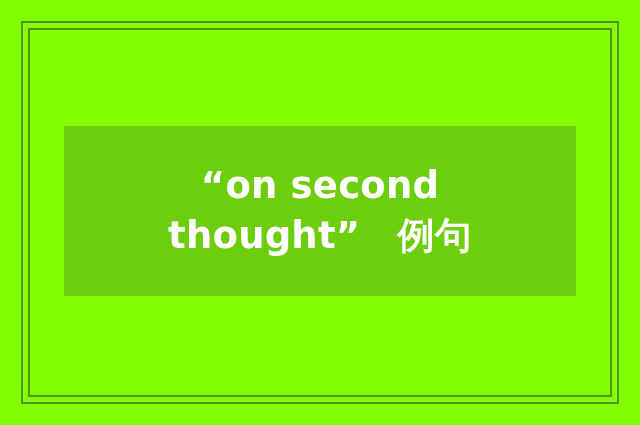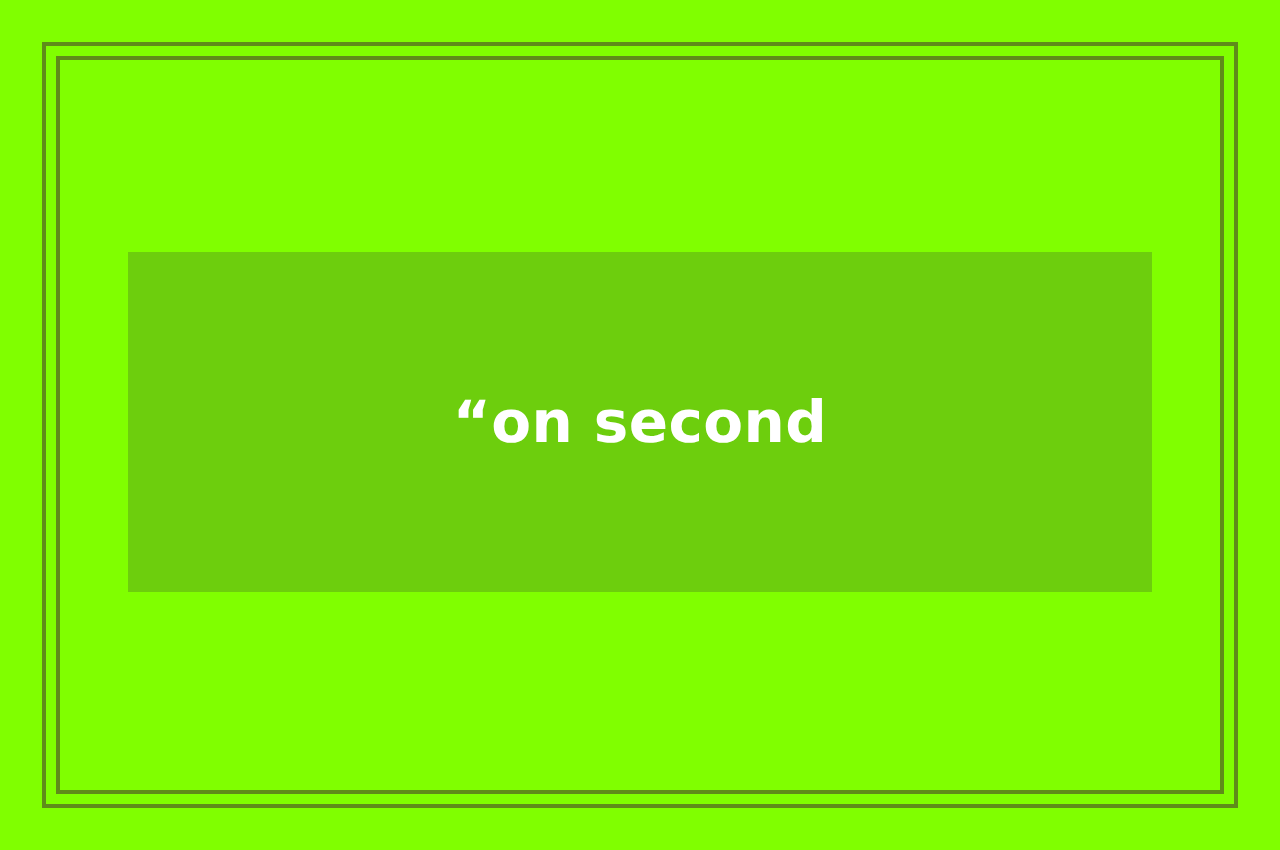--- a/index.html
+++ b/index.html
@@ -45,33 +45,34 @@
     height: 170px;
     background: #6dce0d;
     box-sizing: border-box;
     display: flex;
     flex-direction: column;
     align-items: center;
     justify-content: center;
   }
   .headline-line {
     color: #ffffff;
-    font-size: 29px;
+    font-size: 37px;
     font-weight: bold;
     line-height: 50px;
     letter-spacing: 0.2px;
     text-align: center;
     white-space: pre;
   }
 </style>
 </head>
 <body>
 
 <div id="banner">
 
   <div id="outer-frame"></div>
   <div id="inner-frame"></div>
 
   <div id="content-panel">
     <div class="headline-line">“on second</div>
+    <div class="headline-line">thought”　例句</div>
   </div>
 
 </div>
 
 </body></html>

